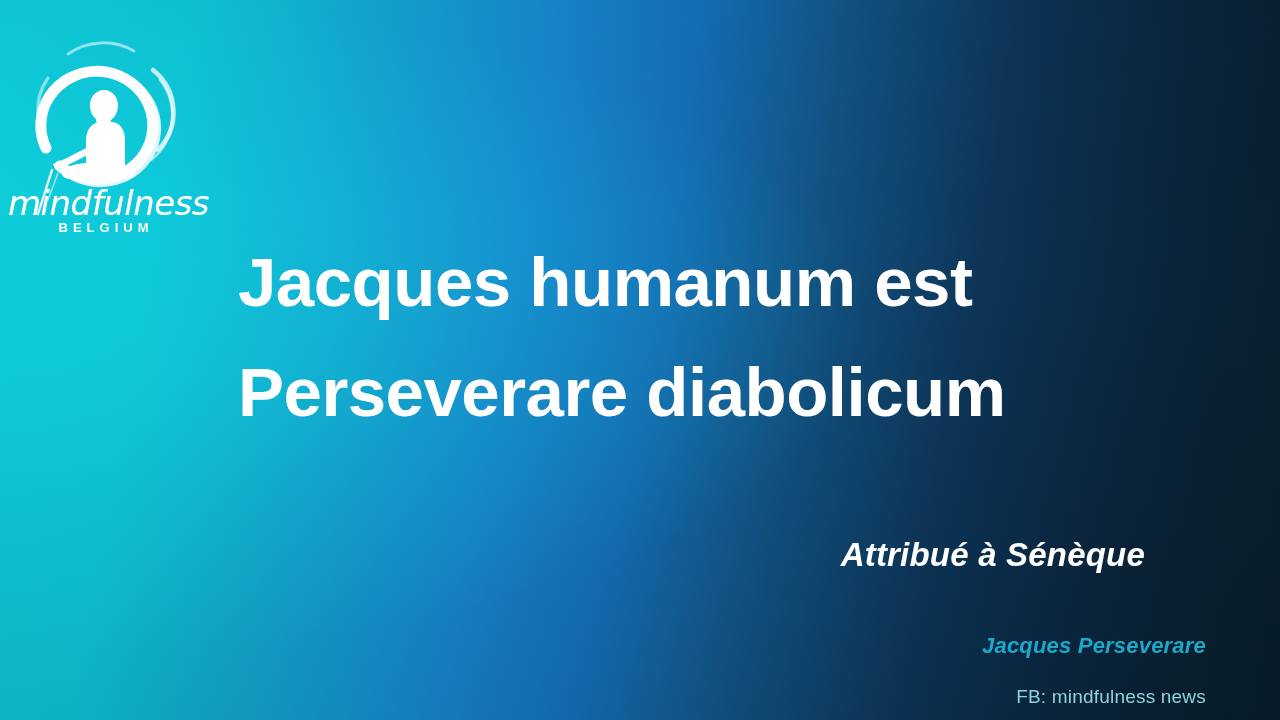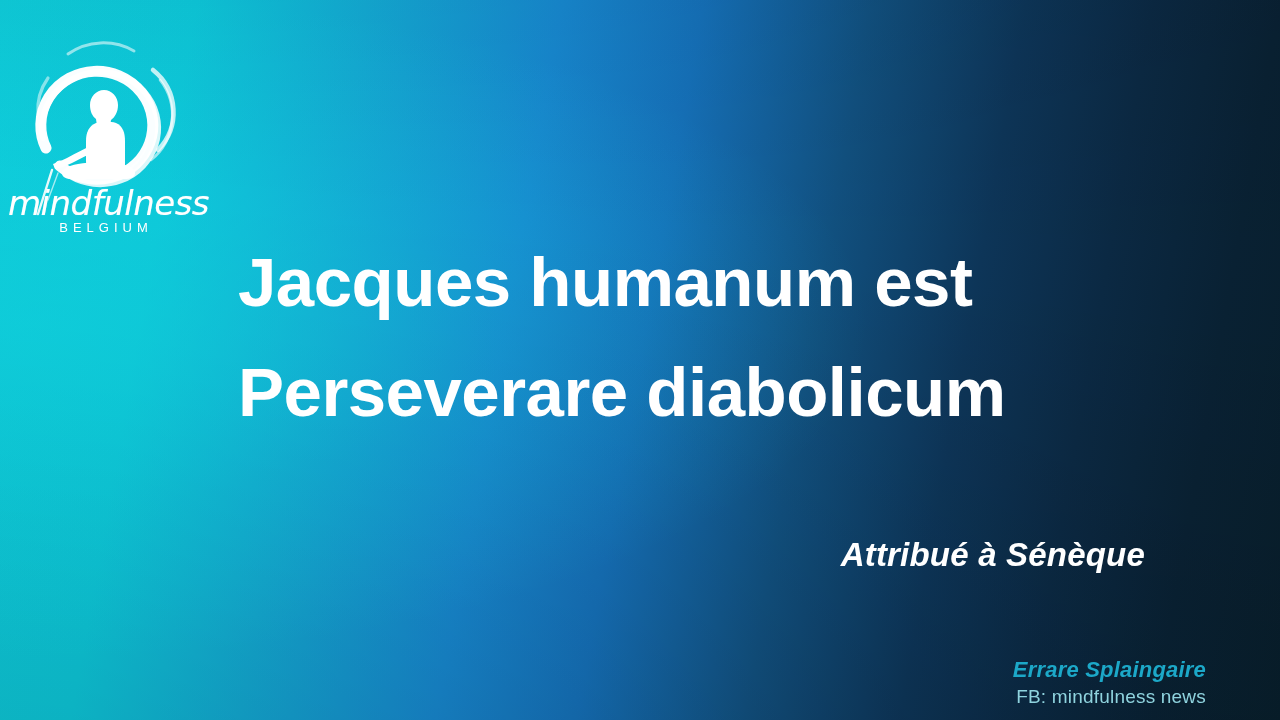--- a/index.html
+++ b/index.html
@@ -66,21 +66,21 @@
   }
   .logo-sub {
     position: absolute;
     left: 0;
     top: 203px;
     width: 196px;
     text-align: center;
     color: #ffffff;
     font-family: "Liberation Sans", sans-serif;
     font-size: 13px;
-    font-weight: 400;
+    font-weight: 700;
     letter-spacing: 5px;
     line-height: 1;
   }
 
   
   #quote {
     position: absolute;
     left: 238px;
     top: 228px;
     width: 1000px;
@@ -131,20 +131,21 @@
     white-space: nowrap;
   }
   .credit-fb {
     color: #8FD3DE;
     font-family: "Liberation Sans", sans-serif;
     font-size: 19px;
     font-weight: 400;
     line-height: 26px;
     letter-spacing: 0.2px;
     white-space: nowrap;
+    margin-top: 24px;
   }
 </style>
 </head>
 <body>
 
 <div id="slide">
 
   <div id="logo">
     <svg viewBox="0 0 196 210" xmlns="http://www.w3.org/2000/svg" aria-hidden="true">
       <defs>
@@ -217,17 +218,17 @@
   </div>
 
   <div id="quote">
     <div class="quote-line">Jacques humanum est</div>
     <div class="quote-line">Perseverare diabolicum</div>
   </div>
 
   <div id="attribution">Attribué à Sénèque</div>
 
   <div id="credit">
-    <div class="credit-name">Errare Splaingaire</div>
+    <div class="credit-name">Jacques Perseverare</div>
     <div class="credit-fb">FB: mindfulness news</div>
   </div>
 
 </div>
 
 </body></html>

